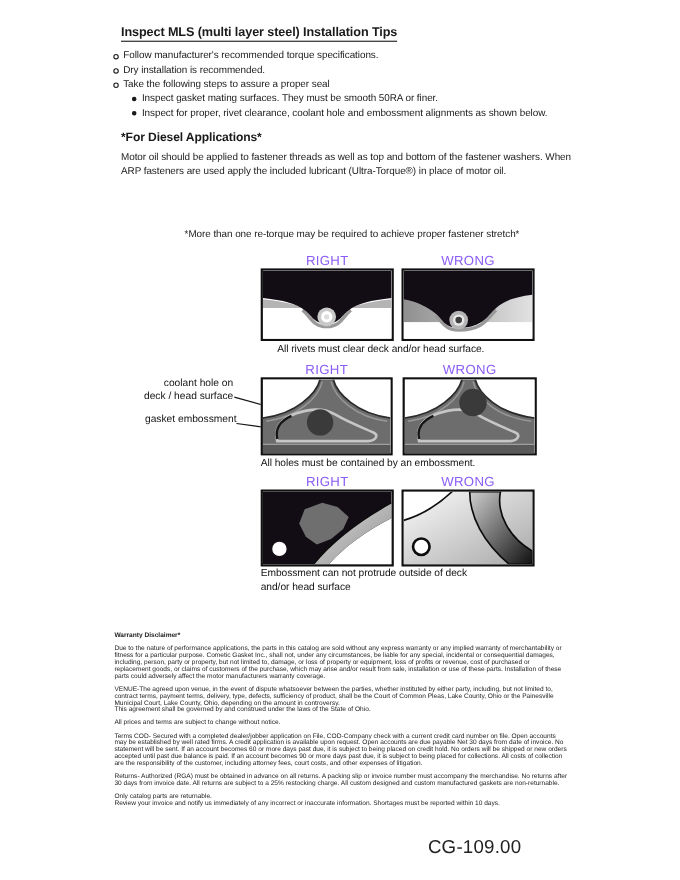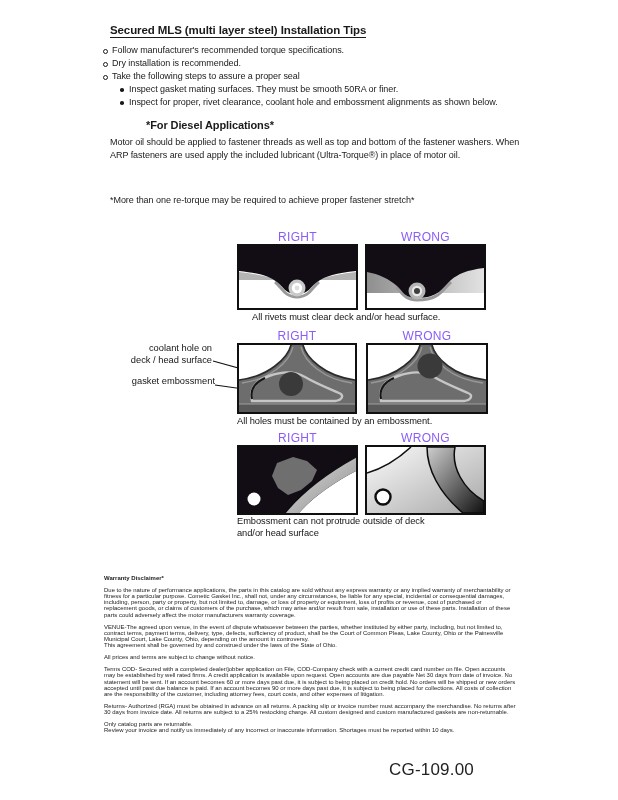--- a/index.html
+++ b/index.html
@@ -16,25 +16,25 @@
   .b-item{position:relative;padding-left:9px;}
   .b-item::before{
     content:"";position:absolute;left:0;top:4.5px;width:3px;height:3px;
     border:0.9px solid #1a1a1a;border-radius:50%;
   }
   .sb-item{position:relative;padding-left:9px;margin-left:17px;}
   .sb-item::before{
     content:"";position:absolute;left:0;top:5px;width:3.6px;height:3.6px;
     background:#1a1a1a;border-radius:50%;
   }
-  .h2{left:110px;top:119px;font-size:11px;font-weight:bold;letter-spacing:-0.1px;margin-left:36px;}
+  .h2{left:110px;top:119px;font-size:11px;font-weight:bold;letter-spacing:-0.1px;}
   .para{left:110px;width:420px;font-size:9px;line-height:12.6px;letter-spacing:-0.05px;}
   .p1{top:136px;}
   .p2{top:166px;}
-  .p3{top:194px;}
+  .p3{top:206px;text-align:center;}
 
   .fig-h{font-size:12px;letter-spacing:0.3px;text-align:center;color:#8b5cf6;}
   .fig-box{box-sizing:border-box;border:2px solid #101010;display:block;background:#fff;}
   .fig-cap{font-size:9.3px;line-height:11.8px;letter-spacing:-0.05px;color:#141414;}
 
   .lbl{font-size:9.3px;line-height:11.5px;text-align:right;color:#141414;}
 
   .disc{left:104px;top:575px;width:412px;height:180px;}
   .disc-inner{
     width:690px;transform:scale(0.5971);transform-origin:0 0;
@@ -43,21 +43,21 @@
   .disc-inner p{margin:0 0 9px 0;}
   .disc-inner p.tight{margin:0;}
   .disc-head{font-weight:bold;margin:0 0 10px 0;}
   .footer{left:389px;top:760px;font-size:17px;letter-spacing:0.2px;color:#222;}
 </style>
 </head>
 <body>
 
 <div class="page">
 
-  <div class="abs title">Secured MLS (multi layer steel) Installation Tips</div>
+  <div class="abs title">Inspect MLS (multi layer steel) Installation Tips</div>
 
   <div class="abs bullets">
     <div class="b-item">Follow manufacturer's recommended torque specifications.</div>
     <div class="b-item">Dry installation is recommended.</div>
     <div class="b-item">Take the following steps to assure a proper seal</div>
     <div class="sb-item">Inspect gasket mating surfaces.  They must be smooth 50RA or finer.</div>
     <div class="sb-item">Inspect for proper, rivet clearance, coolant hole and embossment alignments as shown below.</div>
   </div>
 
   <div class="abs h2">*For Diesel Applications*</div>

